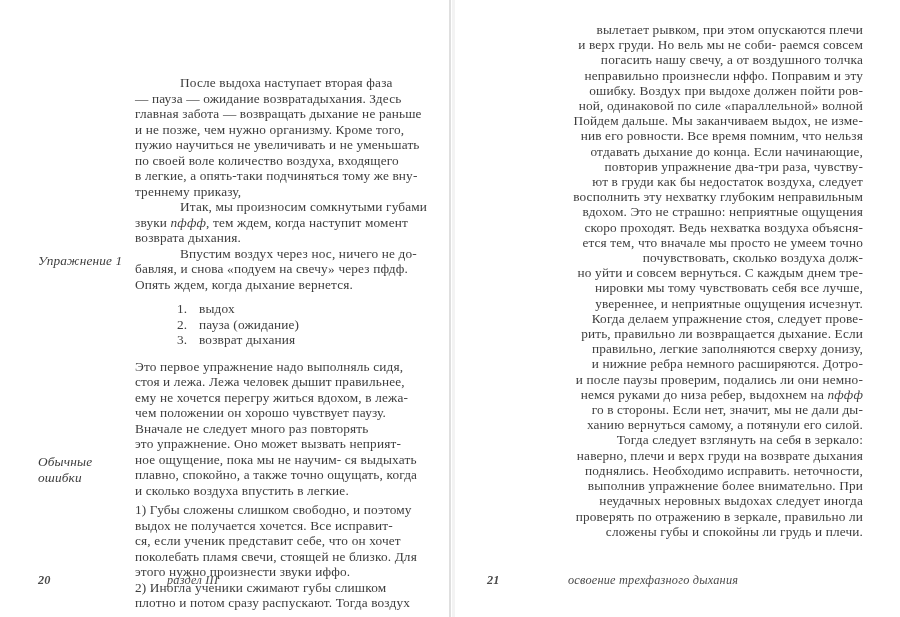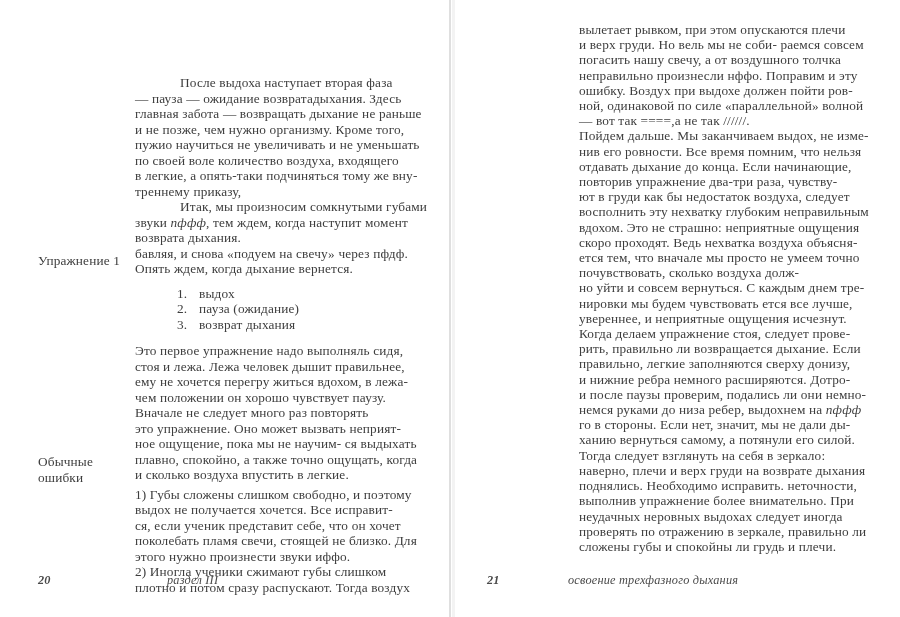--- a/index.html
+++ b/index.html
@@ -8,28 +8,28 @@
     background:#ffffff;
     font-family:"Liberation Serif","DejaVu Serif",serif;
     color:#3d3d3d;
   }
   .spread{position:absolute;inset:0;}
   .gutter-line{position:absolute;top:0;bottom:0;left:449px;width:2px;background:#dfdfdf;}
   .gutter-shade{position:absolute;top:0;bottom:0;left:452px;width:3px;background:#f3f3f3;}
 
   .body-text{position:absolute;font-size:13.3px;letter-spacing:0.15px;}
   .left-body{left:135px;top:27px;width:312px;line-height:15.5px;margin-top:48px;}
-  .right-body{left:579px;top:22px;width:300px;line-height:15.2px;}
+  .right-body{left:563px;top:22px;width:300px;line-height:15.2px;text-align:right;}
   .line{white-space:pre;}
   .line.first-indent{padding-left:45px;}
   .list{margin-left:42px;}
   .list-row{display:flex;}
   .list-num{width:22px;flex:none;}
 
-  .margin-label{position:absolute;left:38px;font-size:13.3px;line-height:15.5px;letter-spacing:0.15px;}
+  .margin-label{position:absolute;left:38px;font-size:13.3px;line-height:15.5px;letter-spacing:0.15px;font-style:italic;}
   .ml-exercise{top:253px;}
   .ml-errors{top:454px;}
 
   .footer-item{position:absolute;top:573px;font-size:12.3px;font-style:italic;color:#4a4a4a;letter-spacing:0.2px;}
   .pagenum{font-weight:bold;}
   .fl-num{left:38px;}
   .fl-title{left:167px;}
   .fr-num{left:487px;}
   .fr-title{left:568px;}
 </style>
@@ -59,20 +59,21 @@
           <div class="line">по своей воле количество воздуха, входящего</div>
           <div class="line">в легкие, а опять-таки подчиняться тому же вну-</div>
           <div class="line">треннему приказу,</div>
         </div>
         <div>
           <div class="line first-indent">Итак, мы произносим сомкнутыми губами</div>
           <div class="line">звуки <i>пффф</i>, тем ждем, когда наступит момент</div>
           <div class="line">возврата дыхания.</div>
         </div>
         <div>
+          <div class="line first-indent">Впустим воздух через нос, ничего не до-</div>
           <div class="line">бавляя, и снова «подуем на свечу» через пфдф.</div>
           <div class="line">Опять ждем, когда дыхание вернется.</div>
         </div>
         <div style="height: 9px;"></div>
         <div class="list">
           <div class="list-row">
             <span class="list-num">1.</span>
             <span>выдох</span>
           </div>
           <div class="list-row">
@@ -113,33 +114,32 @@
 
   <div>
     <div class="body-text right-body">
         <div>
           <div class="line">вылетает рывком, при этом опускаются плечи</div>
           <div class="line">и верх груди. Но вель мы не соби- раемся совсем</div>
           <div class="line">погасить нашу свечу, а от воздушного толчка</div>
           <div class="line">неправильно произнесли нффо. Поправим и эту</div>
           <div class="line">ошибку. Воздух при выдохе должен пойти ров-</div>
           <div class="line">ной, одинаковой по силе «параллельной» волной</div>
-          <div class="line">— вот так ====,а не так //////.</div>
           <div class="line">Пойдем дальше. Мы заканчиваем выдох, не изме-</div>
           <div class="line">нив его ровности. Все время помним, что нельзя</div>
           <div class="line">отдавать дыхание до конца. Если начинающие,</div>
           <div class="line">повторив упражнение два-три раза, чувству-</div>
           <div class="line">ют в груди как бы недостаток воздуха, следует</div>
           <div class="line">восполнить эту нехватку глубоким неправильным</div>
           <div class="line">вдохом. Это не страшно: неприятные ощущения</div>
           <div class="line">скоро проходят. Ведь нехватка воздуха объясня-</div>
           <div class="line">ется тем, что вначале мы просто не умеем точно</div>
           <div class="line">почувствовать, сколько воздуха долж-</div>
           <div class="line">но уйти и совсем вернуться. С каждым днем тре-</div>
-          <div class="line">нировки мы будем чувствовать ется все лучше,</div>
+          <div class="line">нировки мы тому чувствовать себя все лучше,</div>
           <div class="line">увереннее, и неприятные ощущения исчезнут.</div>
           <div class="line">Когда делаем упражнение стоя, следует прове-</div>
           <div class="line">рить, правильно ли возвращается дыхание. Если</div>
           <div class="line">правильно, легкие заполняются сверху донизу,</div>
           <div class="line">и нижние ребра немного расширяются. Дотро-</div>
           <div class="line">и после паузы проверим, подались ли они немно-</div>
           <div class="line">немся руками до низа ребер, выдохнем на <i>пффф</i></div>
           <div class="line">го в стороны. Если нет, значит, мы не дали ды-</div>
           <div class="line">ханию вернуться самому, а потянули его силой.</div>
           <div class="line">Тогда следует взглянуть на себя в зеркало:</div>

